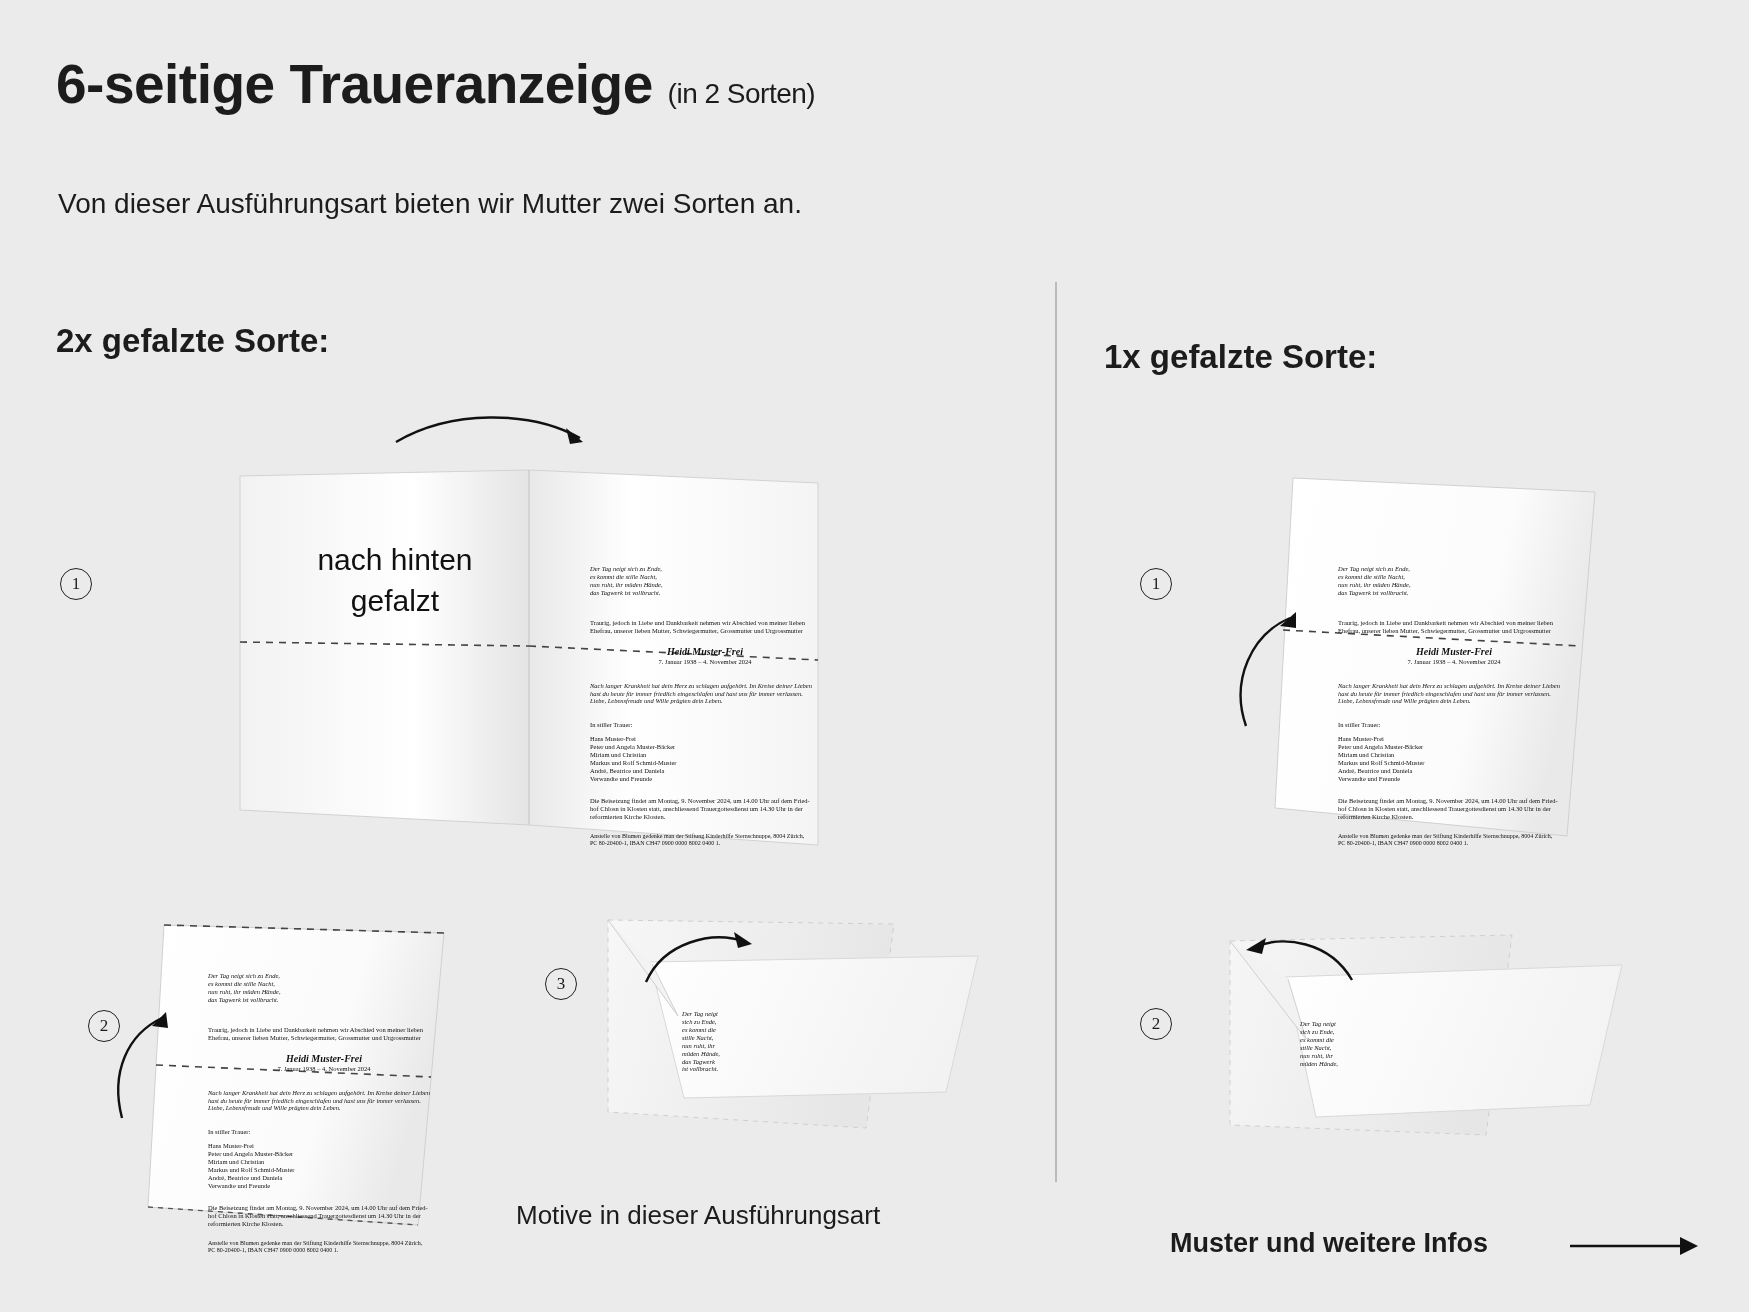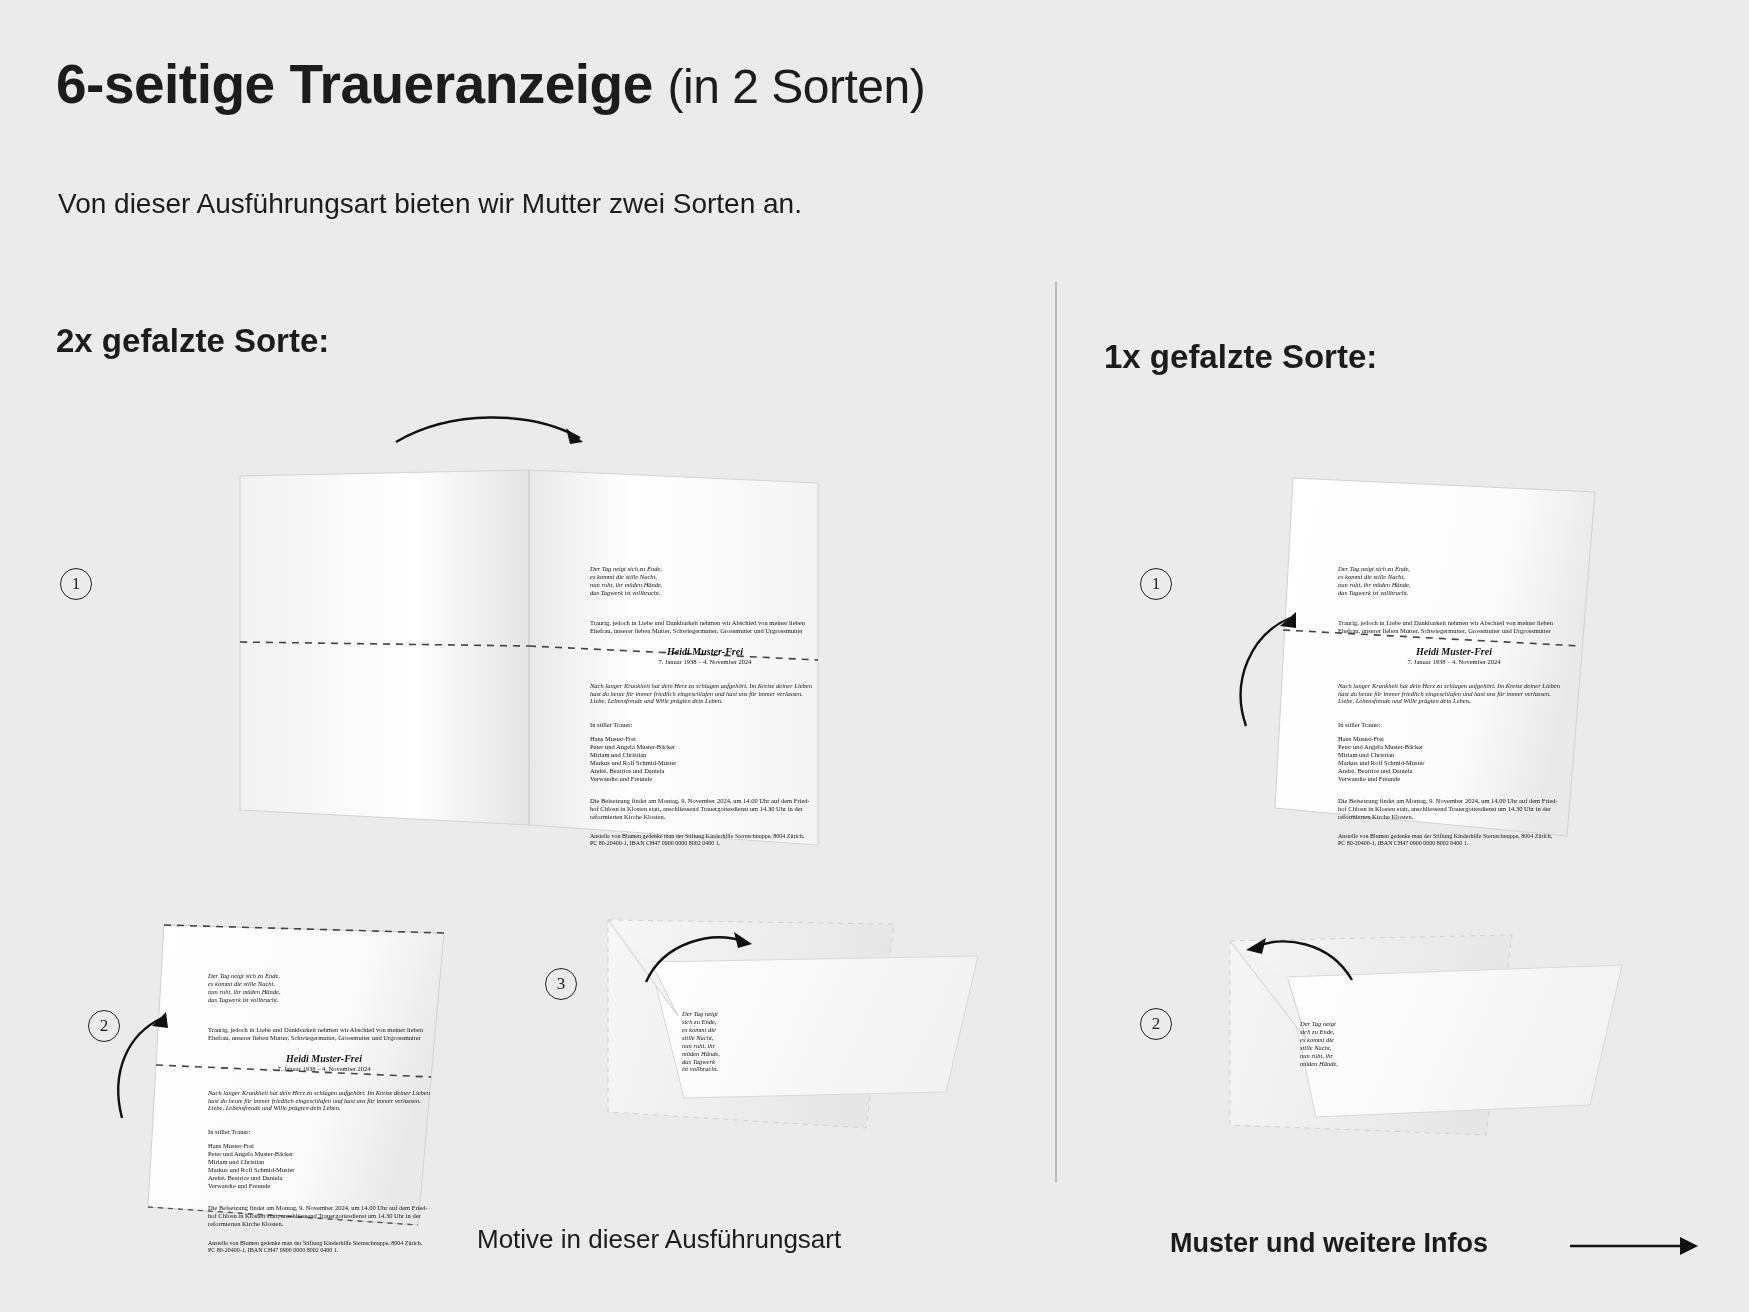--- a/index.html
+++ b/index.html
@@ -12,21 +12,21 @@
     overflow:hidden;
   }
   .page{position:relative;width:1749px;height:1312px;}
 
   
   .title{
     position:absolute;left:56px;top:52px;
     font-size:55px;font-weight:700;letter-spacing:-0.5px;
     white-space:nowrap;
   }
-  .title .sub{font-size:48px;font-weight:400;}
+  .title .sub{font-size:28px;font-weight:400;}
   .intro{
     position:absolute;left:58px;top:188px;
     font-size:28px;font-weight:400;
   }
   .col-head{
     position:absolute;font-size:33px;font-weight:700;
   }
   #head-left{left:56px;top:310px;margin-top:12px;}
   #head-right{left:1104px;top:310px;margin-top:28px;}
 
@@ -108,20 +108,24 @@
     <line x1="289" y1="0" x2="289" y2="355" stroke="#cfcfcf" stroke-width="1"></line>
     <path d="M0,172 L289,176" stroke="#444" stroke-width="1.6" stroke-dasharray="7 6" fill="none"></path>
     <path d="M289,176 L578,190" stroke="#444" stroke-width="1.6" stroke-dasharray="7 6" fill="none"></path>
   </svg>
 
   <svg style="left:390px;top:412px;" width="210" height="60">
     <path d="M6,30 C60,-2 140,-2 190,26" stroke="#111" stroke-width="2.4" fill="none"></path>
     <polygon points="193,30 176,16 180,32" fill="#111"></polygon>
   </svg>
 
+  <div class="big-label" style="left:280px;top:540px;width:230px;">
+    <div>nach hinten</div>
+    <div>gefalzt</div>
+  </div>
 
   <div class="mini" style="left:590px;top:565px;width:230px;">
     <div class="poem">
       <div>Der Tag neigt sich zu Ende,</div>
       <div>es kommt die stille Nacht,</div>
       <div>nun ruht, ihr müden Hände,</div>
       <div>das Tagwerk ist vollbracht.</div>
     </div>
     <div class="para" style="margin-top:22px;">
       <div>Traurig, jedoch in Liebe und Dankbarkeit nehmen wir Abschied von meiner lieben</div>
@@ -242,21 +246,21 @@
 
   <div class="mini" style="left:682px;top:1010px;width:40px;overflow:hidden;">
     <div class="poem">
       <div>Der Tag neigt sich zu Ende,</div>
       <div>es kommt die stille Nacht,</div>
       <div>nun ruht, ihr müden Hände,</div>
       <div>das Tagwerk ist vollbracht.</div>
     </div>
   </div>
 
-  <div class="caption" style="left:477px;top:1198px;width:560px;margin-top:24px;">
+  <div class="caption" style="left:516px;top:1198px;width:560px;">
     <div>Motive in dieser Ausführungsart</div>
   </div>
 
   <div class="step" style="left:1140px;top:568px;">
       <span>1</span>
     </div>
 
   <svg style="left:1275px;top:478px;" width="400" height="400">
     <defs>
       <linearGradient id="g4" x1="0" y1="0" x2="1" y2="0.25">

